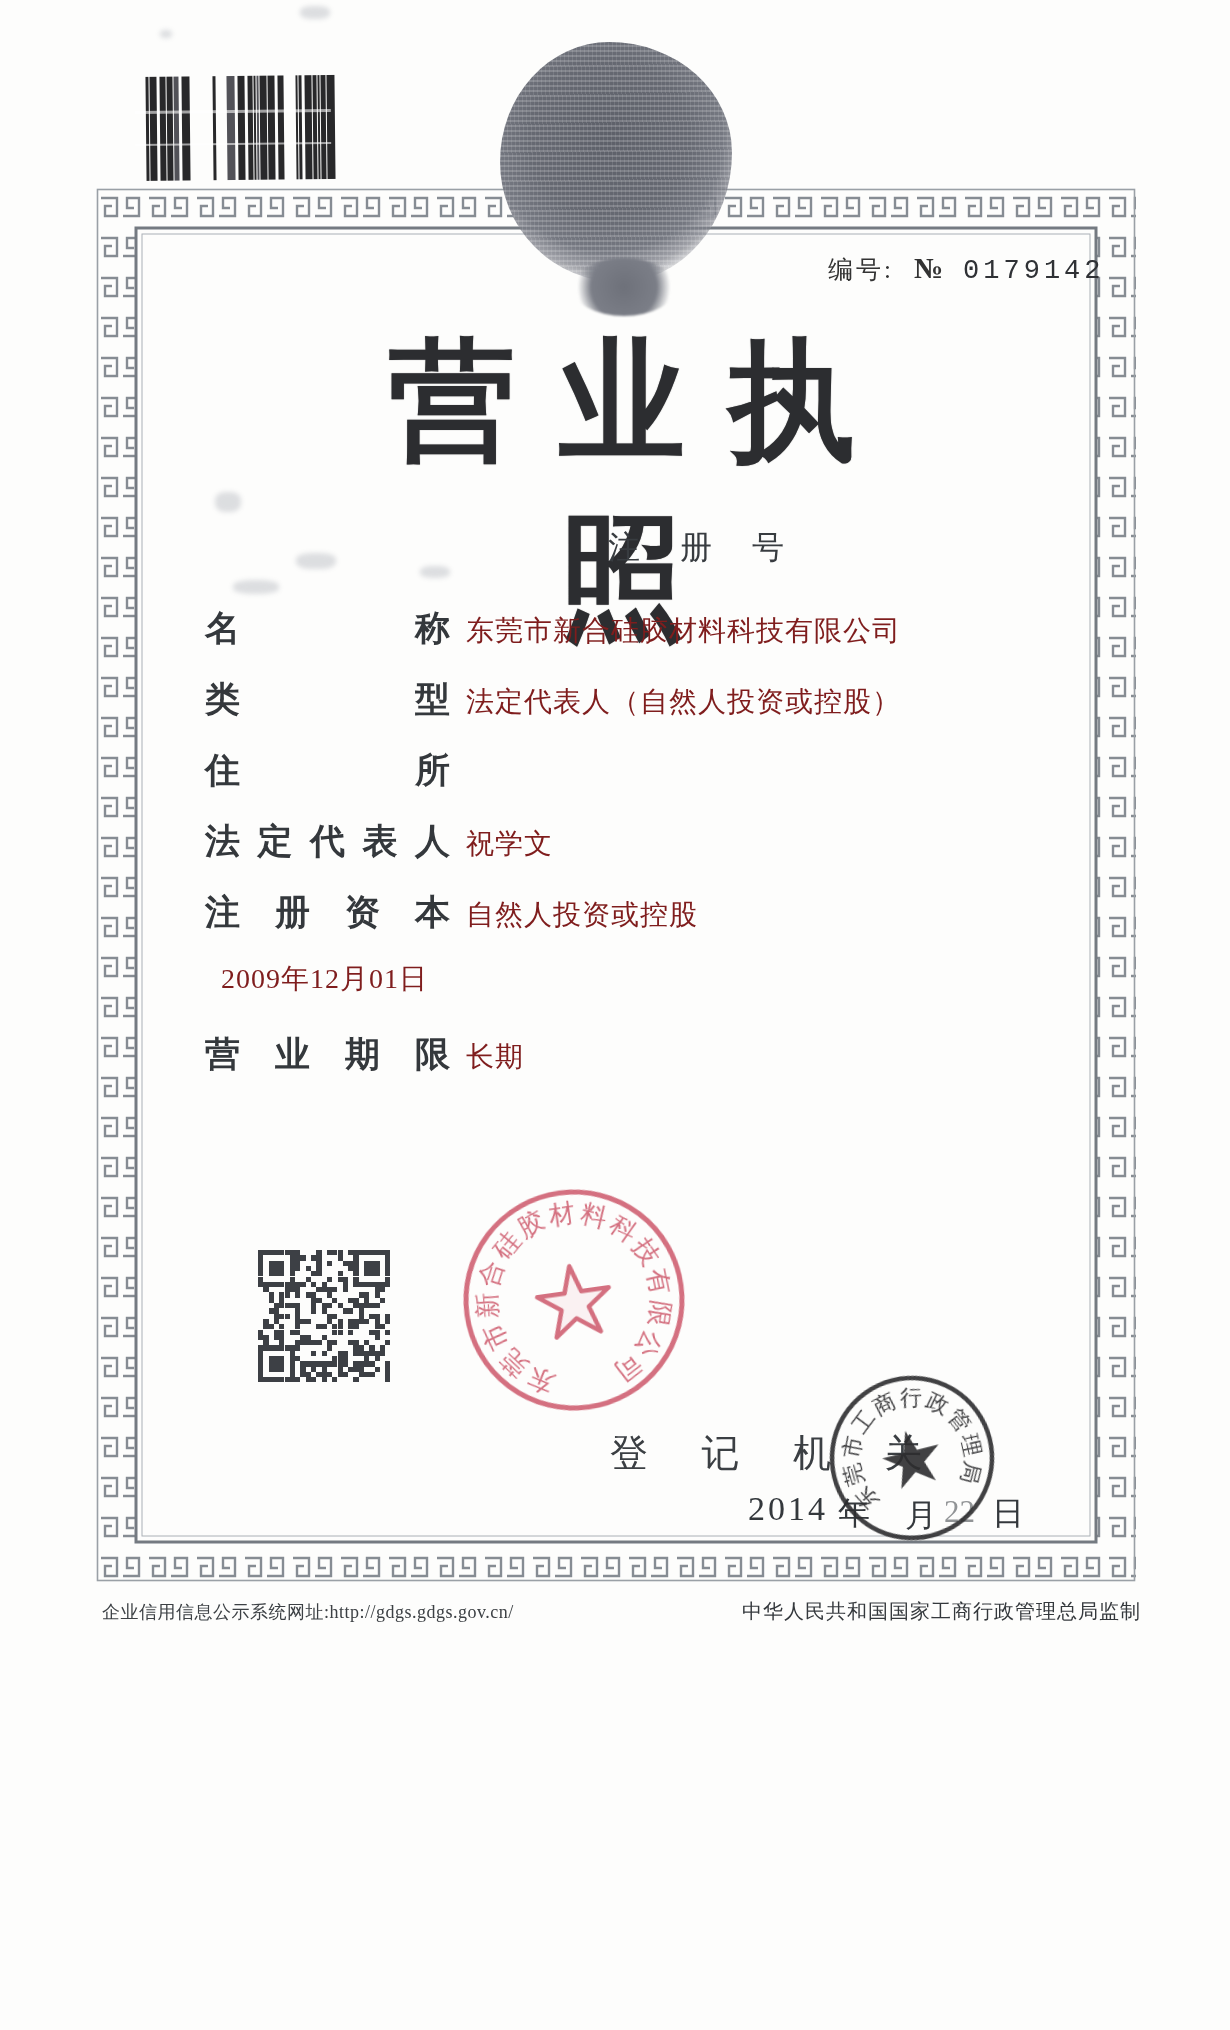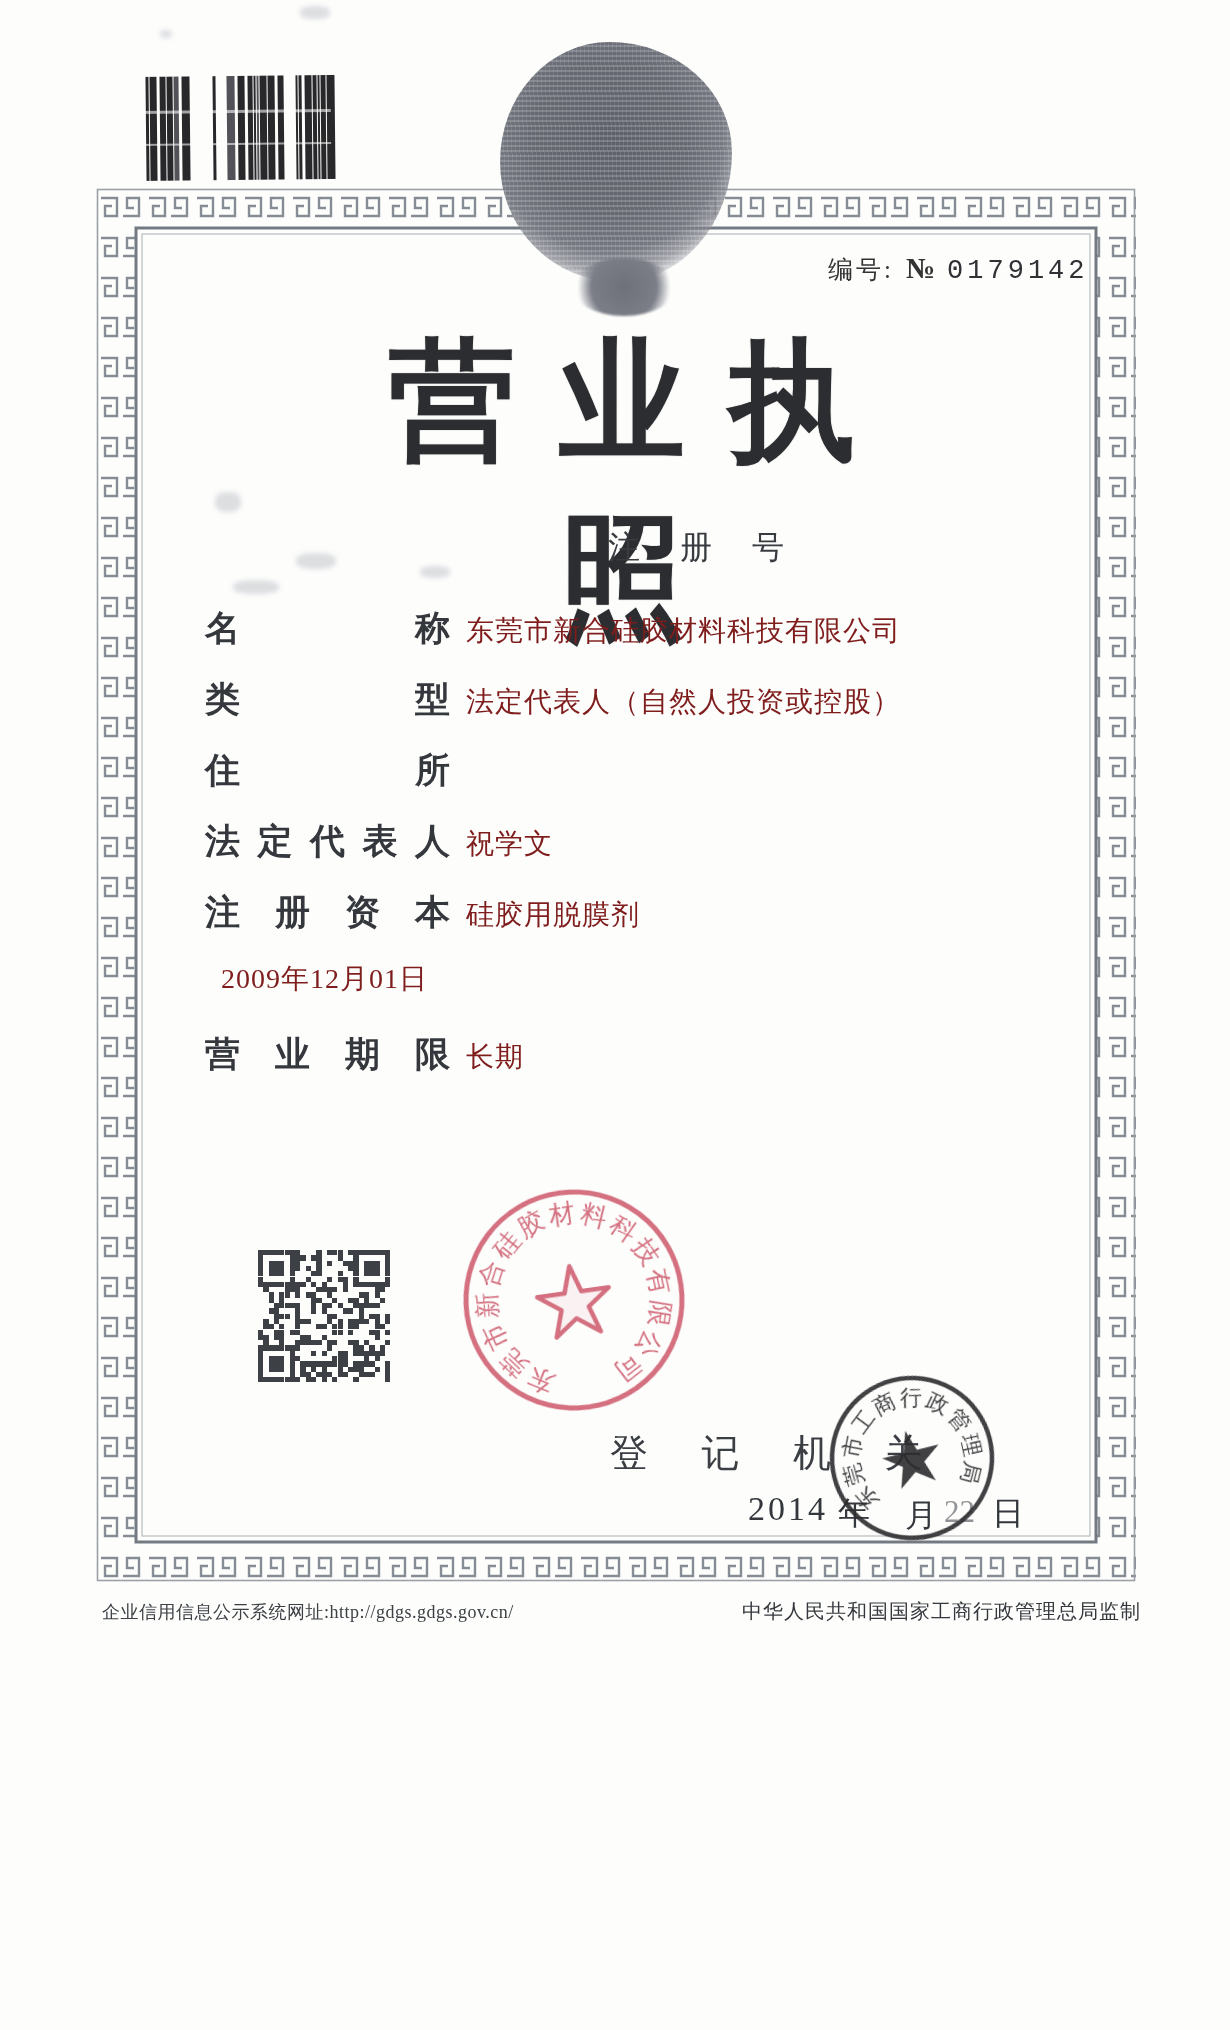--- a/index.html
+++ b/index.html
@@ -28,21 +28,21 @@
       radial-gradient(circle at 47% 40%, #5d6069 0%, #666972 42%, #757881 60%, rgba(128,130,139,.75) 70%, rgba(150,152,160,.25) 77%, rgba(160,160,170,0) 82%);
     filter:blur(.7px);
   }
   #emblem-tail{left:572px;top:258px;width:104px;height:58px;border-radius:50%;
     background:radial-gradient(circle,#6e717a 0%,#7b7e87 55%,rgba(140,142,150,0) 78%);filter:blur(1px);}
 
   
   #frame{left:96px;top:188px;z-index:0;}
 
   
-  #serial{left:828px;top:252px;display:flex;align-items:baseline;gap:12px;color:#333;}
+  #serial{left:828px;top:252px;display:flex;align-items:baseline;gap:20px;color:#333;}
   #serial .lbl{font-size:25px;letter-spacing:3px;}
   #serial .no{font-size:29px;font-weight:bold;}
   #serial .digits{font-size:27px;letter-spacing:4px;font-family:"Liberation Mono","DejaVu Sans Mono",monospace;color:#2f3135;}
 
   
   #title{
     left:262px;top:322px;width:720px;text-align:center;
     font-size:126px;font-weight:900;letter-spacing:44px;padding-left:44px;box-sizing:border-box;
     color:#2c2d30;font-family:"Liberation Sans","DejaVu Sans",sans-serif;
     transform:scaleY(1.04);text-shadow:0 0 1px rgba(40,40,40,.6);
@@ -161,21 +161,21 @@
   </div>
   <div class="row">
     <div class="flabel">住所</div>
   </div>
   <div class="row">
     <div class="flabel">法定代表人</div>
     <div class="fvalue">祝学文</div>
   </div>
   <div class="row">
     <div class="flabel">注册资本</div>
-    <div class="fvalue">硅胶用脱膜剂</div>
+    <div class="fvalue">自然人投资或控股</div>
   </div>
   <div class="row">
     <div class="fvalue">2009年12月01日</div>
   </div>
   <div class="row">
     <div class="flabel">营业期限</div>
     <div class="fvalue">长期</div>
   </div>
 </div>
 

